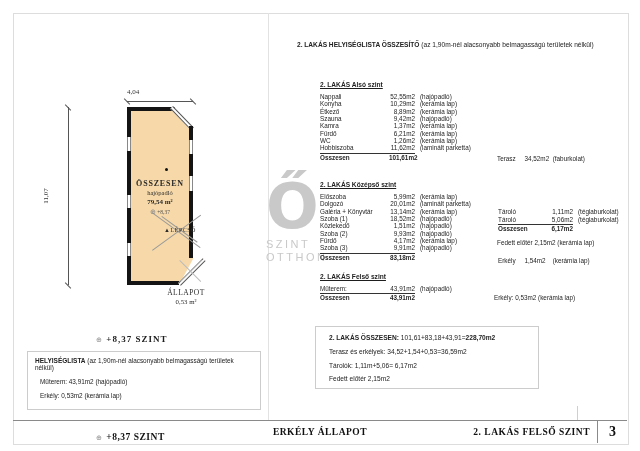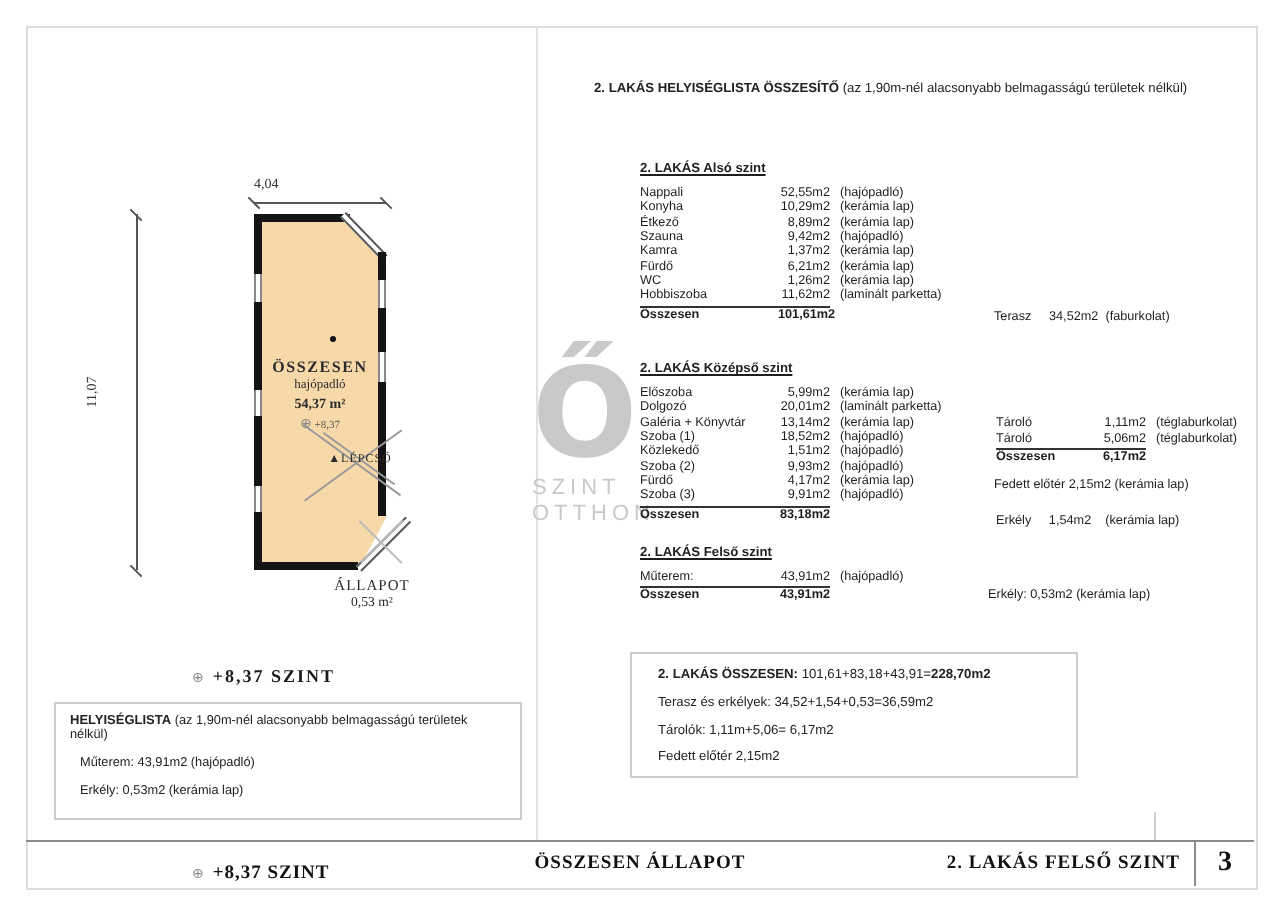--- a/index.html
+++ b/index.html
@@ -119,21 +119,21 @@
   <div class="abs plan-label z2" style="left:150px;top:227px;width:60px;font-size:6px;letter-spacing:0.5px;">
     <span>▲</span><span>LÉPCSŐ</span>
   </div>
 
   <div class="abs thinline" style="left:180px;top:260px;width:30px;transform:rotate(45deg);background:#bbb;"></div>
   <div class="abs thinline" style="left:180px;top:281px;width:30px;transform:rotate(-45deg);background:#bbb;"></div>
 
   <div class="abs room-dot" style="left:165px;top:168px;"></div>
   <div class="abs plan-label z2" style="left:117px;top:179px;width:86px;font-weight:bold;font-size:8px;letter-spacing:0.8px;">ÖSSZESEN</div>
   <div class="abs plan-label z2" style="left:117px;top:189px;width:86px;font-size:6.5px;">hajópadló</div>
-  <div class="abs plan-label z2" style="left:117px;top:198px;width:86px;font-weight:bold;font-size:7px;">54,37 m²</div>
+  <div class="abs plan-label z2" style="left:117px;top:198px;width:86px;font-weight:bold;font-size:7px;">79,54 m²</div>
   <div class="abs plan-label z2" style="left:117px;top:208px;width:86px;font-size:5.5px;color:#555;">
     <span class="lvl-icon">⊕</span>
     <span>+8,37</span>
   </div>
 
   <div class="abs plan-label z2" style="left:160px;top:288px;width:52px;font-size:7.5px;letter-spacing:0.5px;">ÁLLAPOT</div>
   <div class="abs plan-label z2" style="left:160px;top:298px;width:52px;font-size:6.8px;">0,53 m²</div>
 
   <div class="abs z2" style="left:96px;top:328px;">
     <span class="lvl-icon">⊕</span>
@@ -326,15 +326,15 @@
 </div>
 
 <div class="abs bar-line"></div>
 <div class="abs bar-tick"></div>
 <div class="abs bar-num-div"></div>
 
 <div class="abs z2" style="left:96px;top:426px;">
   <span class="lvl-icon">⊕</span>
   <span class="bar-text">+8,37   SZINT</span>
 </div>
-<div class="abs bar-text z2" style="left:230px;top:427px;width:180px;text-align:center;">ÖSSZESEN ÁLLAPOT</div>
+<div class="abs bar-text z2" style="left:230px;top:427px;width:180px;text-align:center;">ERKÉLY ÁLLAPOT</div>
 <div class="abs bar-text z2" style="left:430px;top:427px;width:160px;text-align:right;">2. LAKÁS  FELSŐ SZINT</div>
 <div class="abs page-num z2" style="left:598px;top:424px;width:29px;text-align:center;">3</div>
 
 </body></html>

